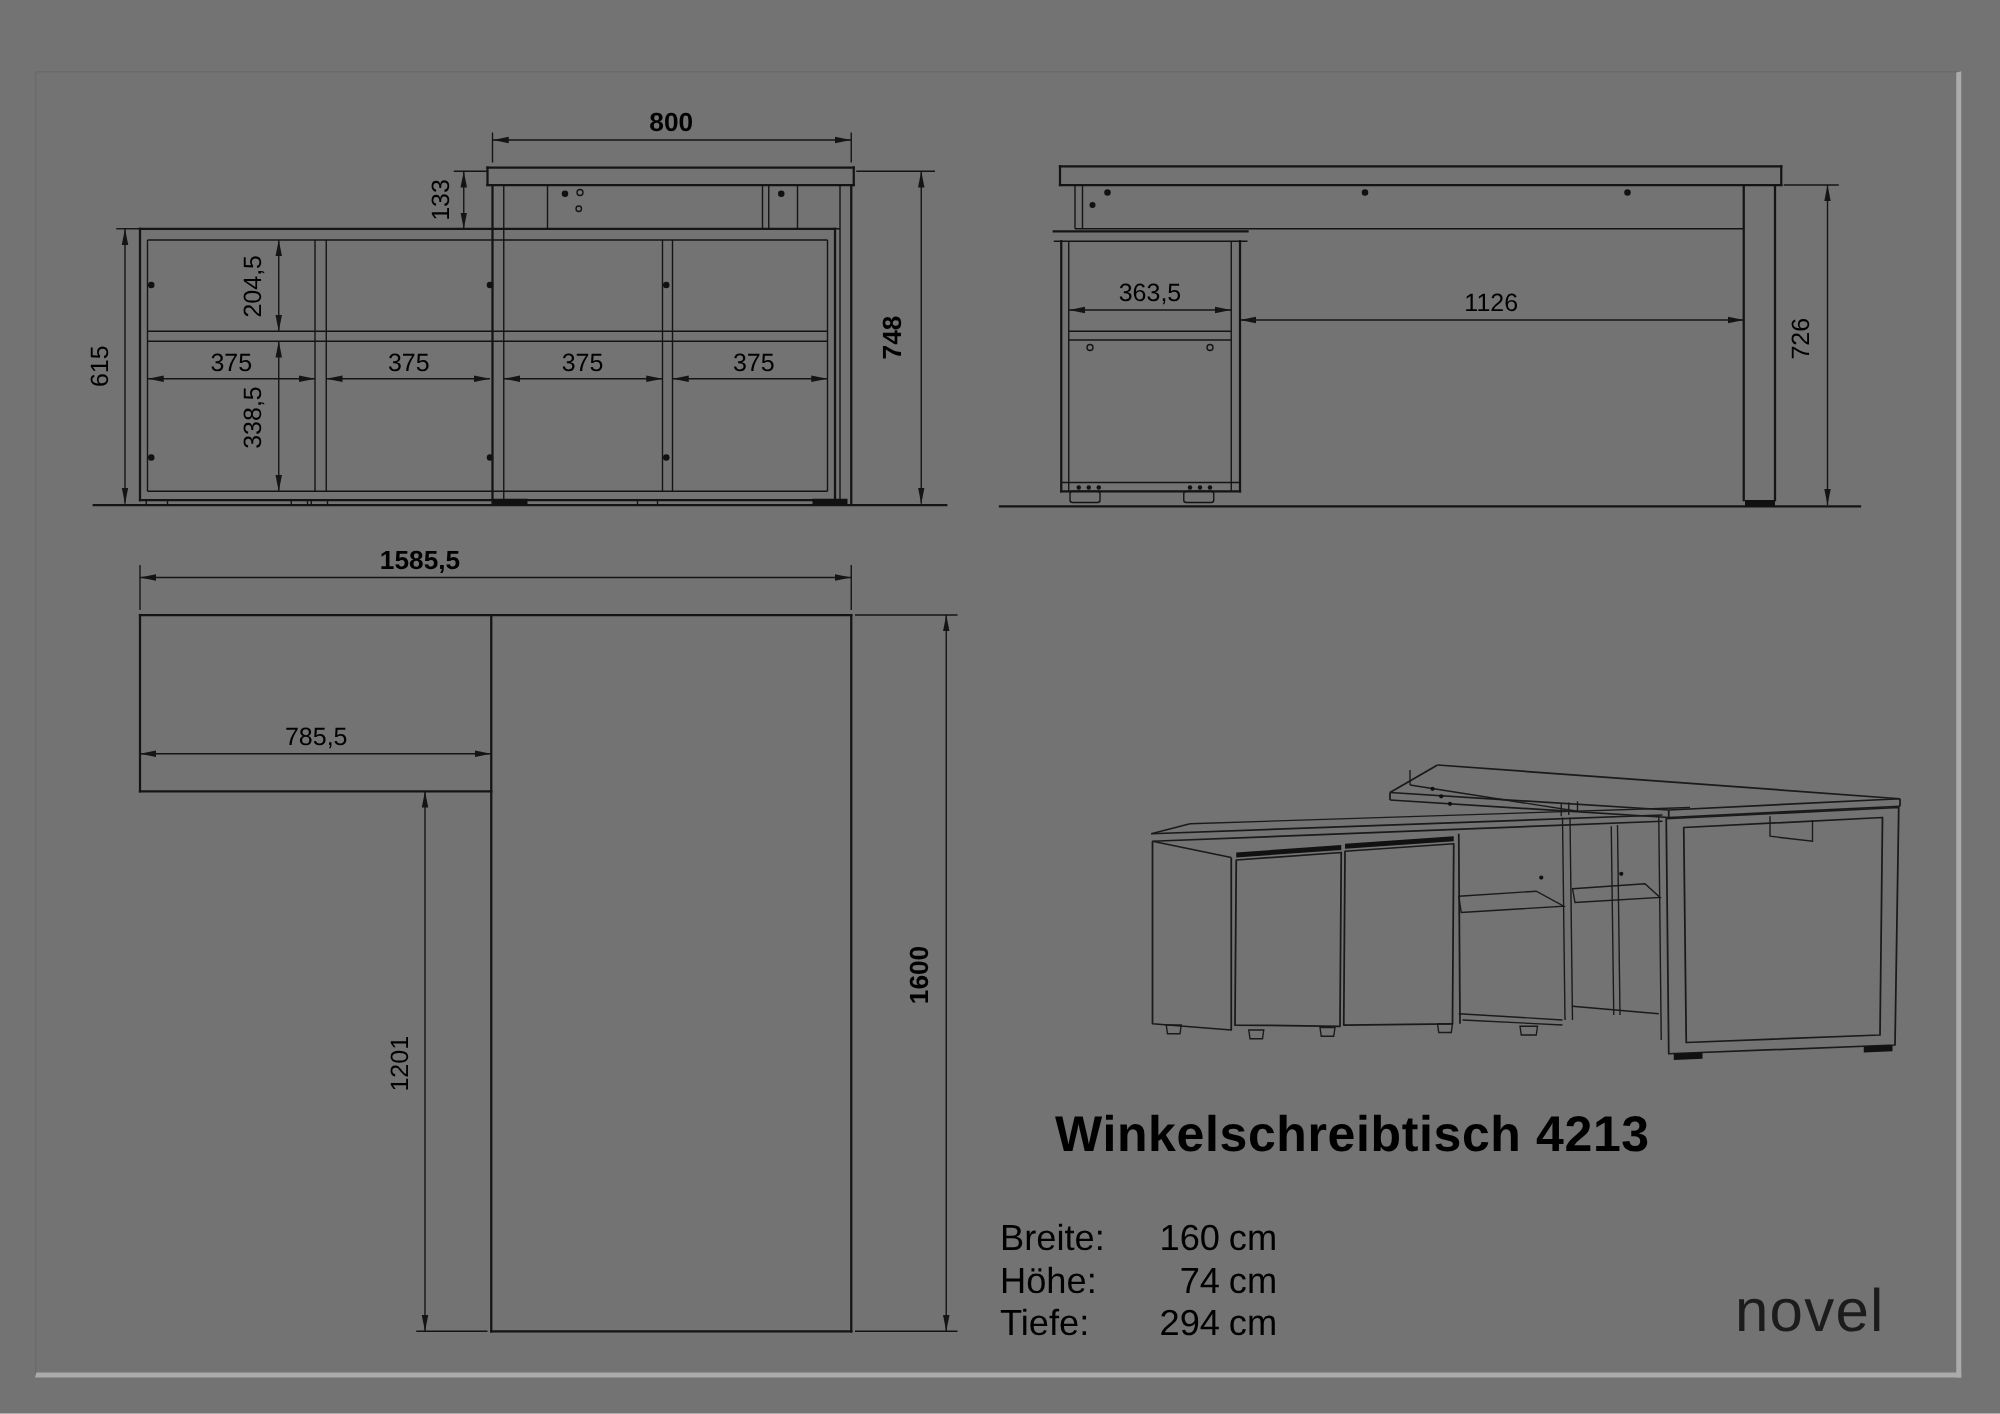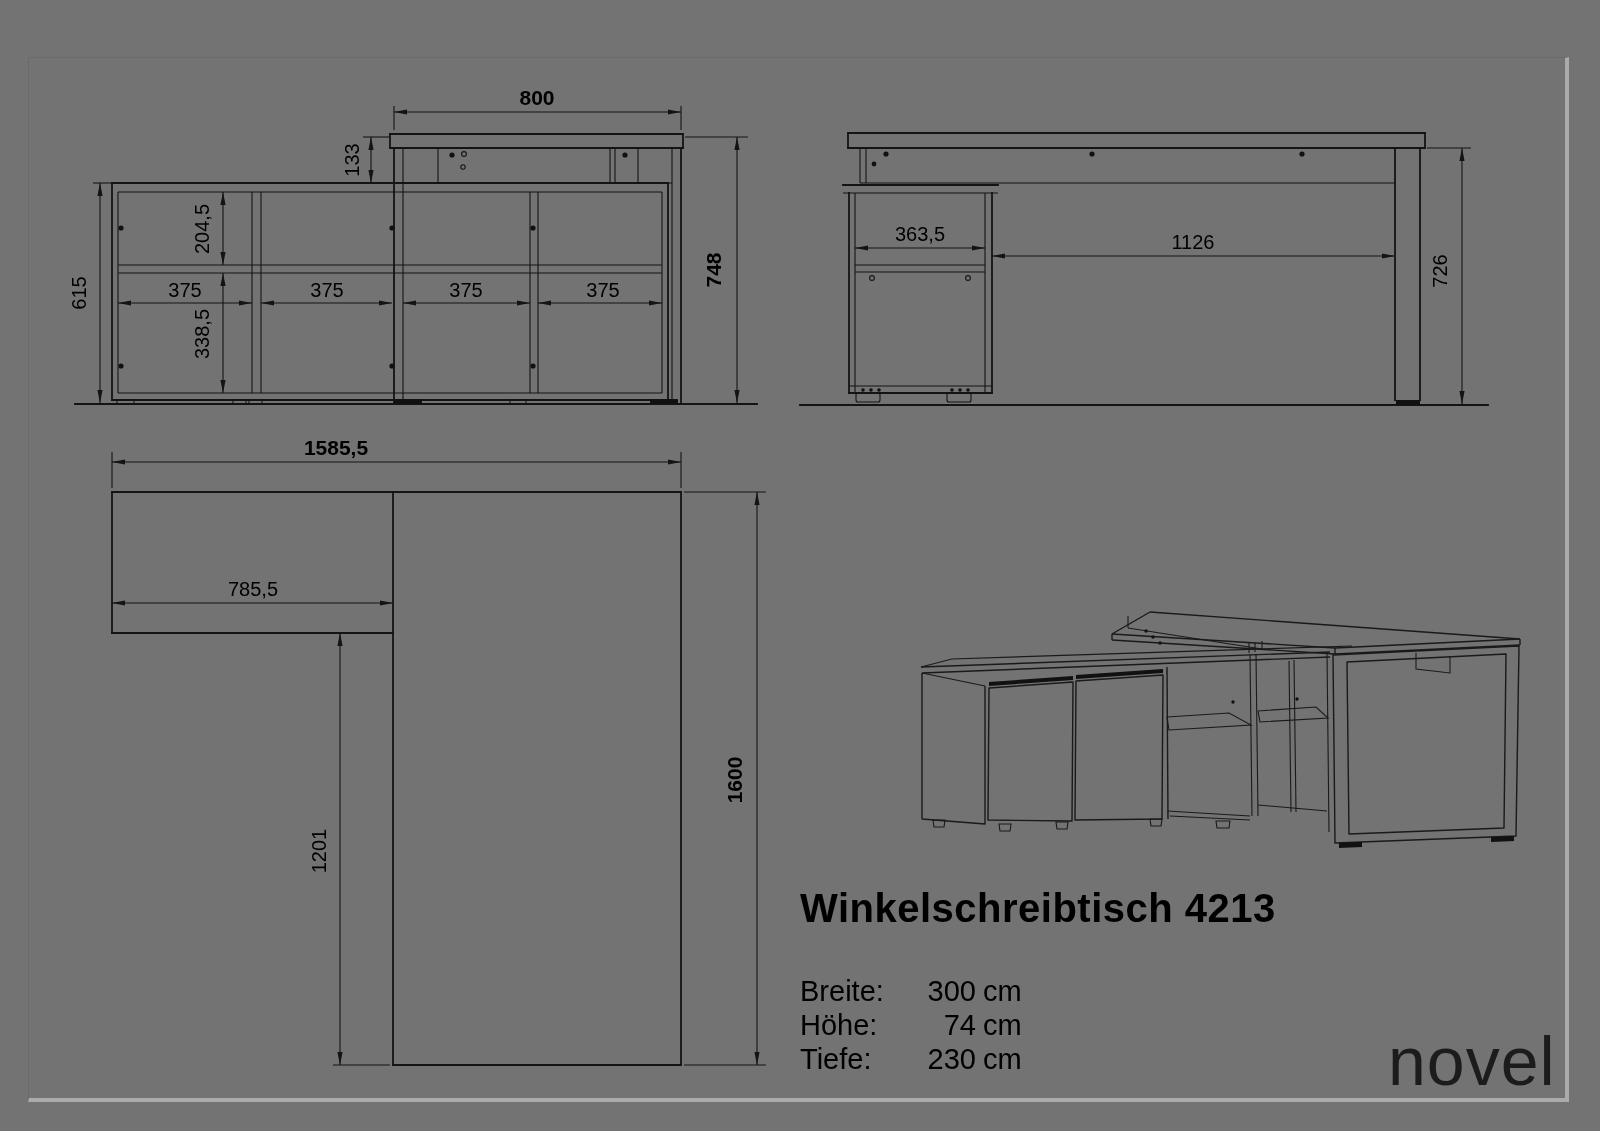--- a/index.html
+++ b/index.html
@@ -9,26 +9,26 @@
          border:1.5px solid #6a6a6a;border-right:4px solid #ababab;border-bottom:4px solid #ababab;}
   svg{position:absolute;left:0;top:0;}
   svg text{font-family:"Liberation Sans",sans-serif;fill:#000;font-size:20px;}
   svg text.b{font-weight:bold;font-size:21px;}
   .obj{stroke:#141414;stroke-width:1.8;fill:none;stroke-linecap:square;}
   .thin{stroke:#141414;stroke-width:1.1;fill:none;}
   .dim{stroke:#141414;stroke-width:1.1;fill:none;}
   .iso{stroke:#1a1a1a;stroke-width:1.4;fill:none;stroke-linejoin:round;}
   .isoT{stroke:#1a1a1a;stroke-width:1.1;fill:none;}
   .blk{fill:#111;stroke:none;}
-  #title{position:absolute;left:800px;top:886px;font-size:40px;font-weight:bold;letter-spacing:.5px;}
+  #title{position:absolute;left:844px;top:886px;font-size:40px;font-weight:bold;letter-spacing:.5px;}
   #specs{position:absolute;left:800px;top:974px;font-size:29px;line-height:34px;}
   #specs .lab{display:inline-block;width:120px;}
   #specs .num{display:inline-block;width:56px;text-align:right;}
   #specs .unit{margin-left:7px;}
-  #logo{position:absolute;left:1388px;top:1022px;font-size:68px;font-weight:300;
+  #logo{position:absolute;left:1388px;top:1022px;font-size:48px;font-weight:300;
         letter-spacing:1px;color:#1c1c1c;}
 </style>
 </head>
 <body>
 
 <div id="sheet">
   <div id="frame"></div>
 
   <svg width="1600" height="1131" viewBox="0 0 1600 1131">
     <defs>
@@ -274,24 +274,24 @@
       <path class="blk" d="M1491,837 L1514,836 L1514,841 L1491,842 Z"></path>
 
       <path class="isoT" d="M1416,653 L1416,669 L1450,673 L1450,656"></path>
     </g>
   </svg>
 
   <div id="title">Winkelschreibtisch 4213</div>
 
   <div id="specs">
     <div>
-      <span class="lab">Breite:</span><span class="num">300</span><span class="unit">cm</span>
+      <span class="lab">Breite:</span><span class="num">160</span><span class="unit">cm</span>
     </div>
     <div>
       <span class="lab">Höhe:</span><span class="num">74</span><span class="unit">cm</span>
     </div>
     <div>
-      <span class="lab">Tiefe:</span><span class="num">230</span><span class="unit">cm</span>
+      <span class="lab">Tiefe:</span><span class="num">294</span><span class="unit">cm</span>
     </div>
   </div>
 
   <div id="logo">novel</div>
 </div>
 
 </body></html>

